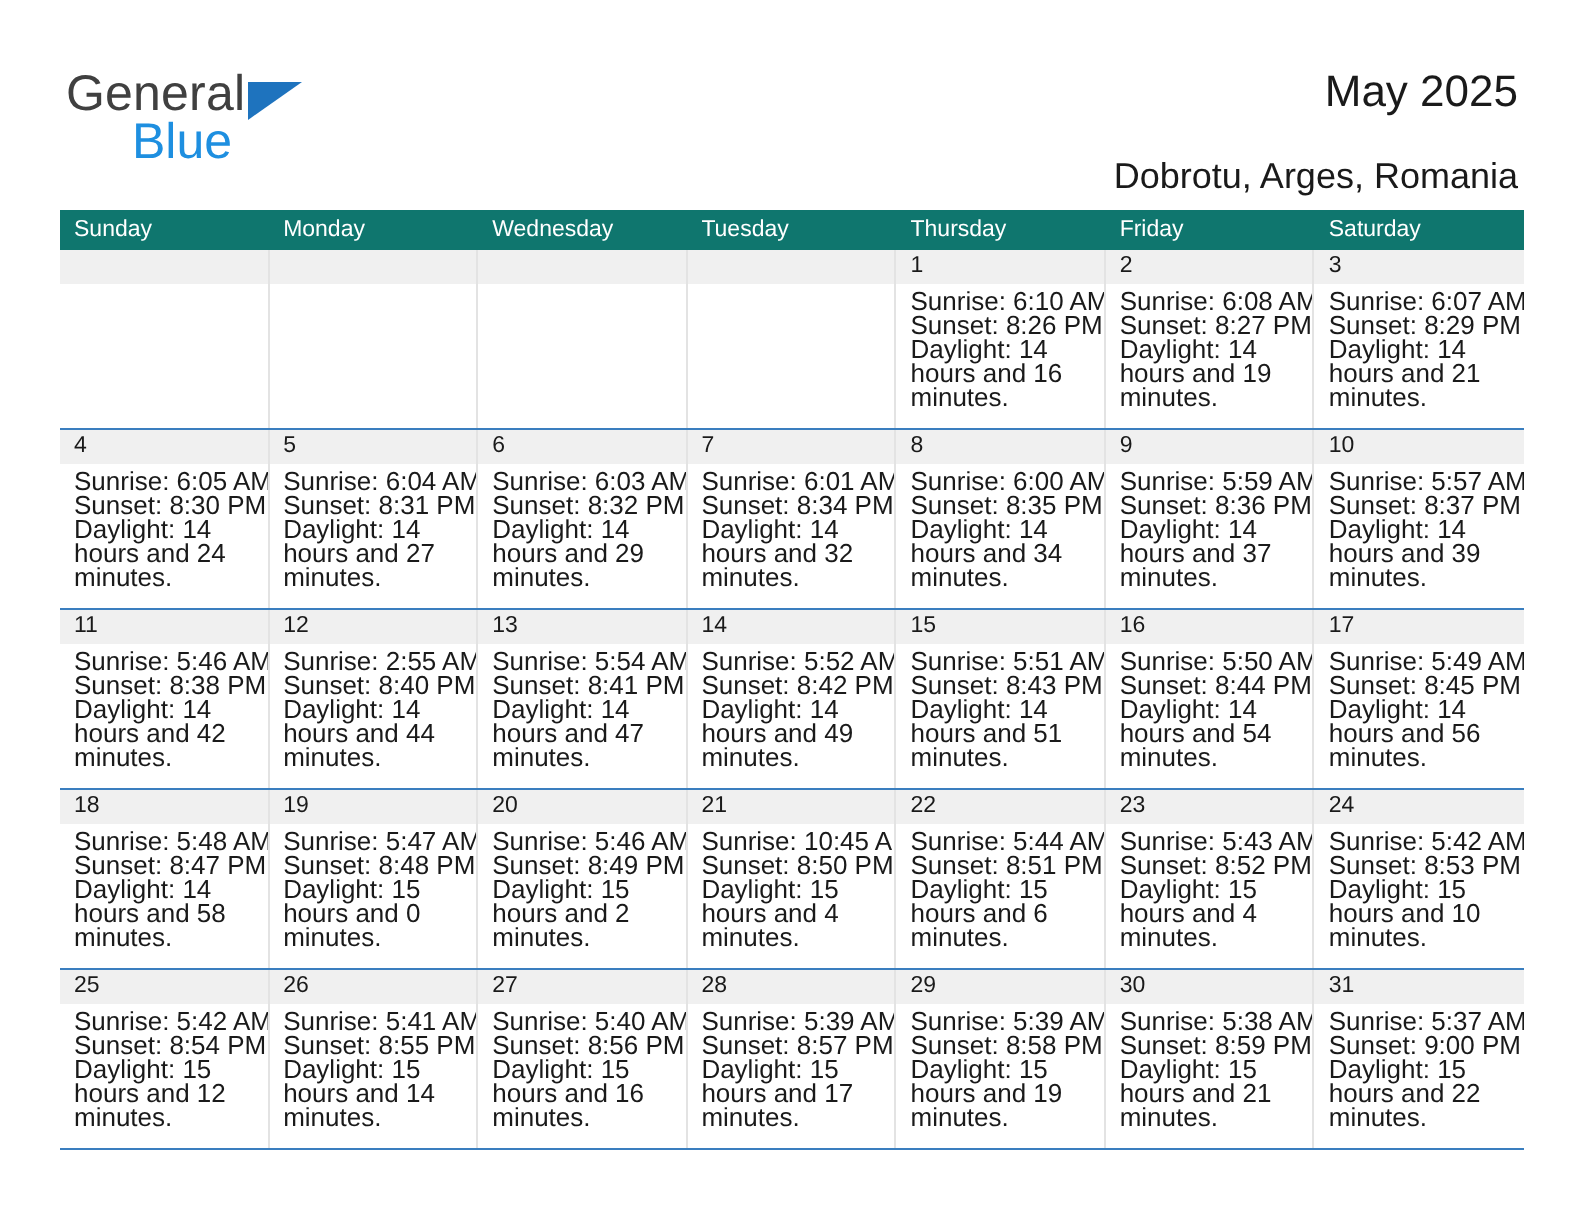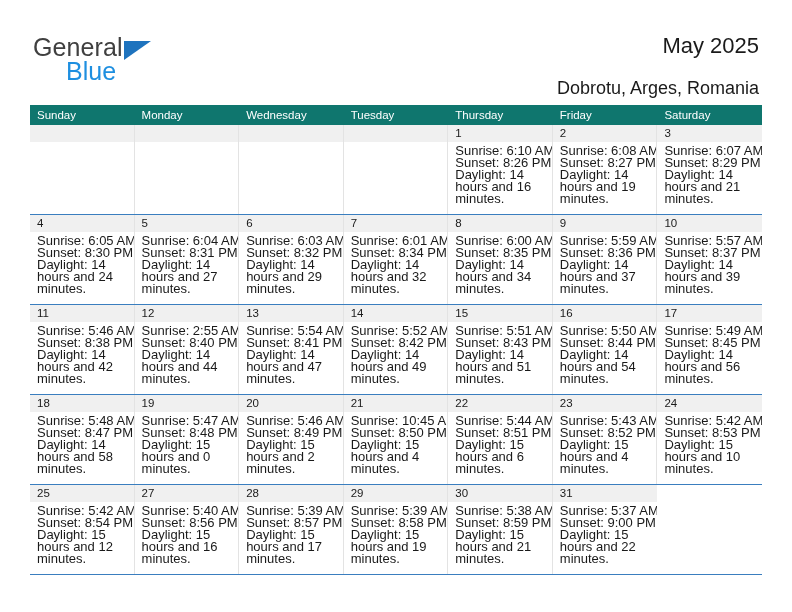--- a/index.html
+++ b/index.html
@@ -391,20 +391,28 @@
         <div class="week">
           <div class="cell">
             <span class="datenum">25</span>
             <div class="info">
               <div>Sunrise: 5:42 AM</div>
               <div>Sunset: 8:54 PM</div>
               <div class="daylight">Daylight: 15 hours and 12 minutes.</div>
             </div>
           </div>
           <div class="cell">
+            <span class="datenum">26</span>
+            <div class="info">
+              <div>Sunrise: 5:41 AM</div>
+              <div>Sunset: 8:55 PM</div>
+              <div class="daylight">Daylight: 15 hours and 14 minutes.</div>
+            </div>
+          </div>
+          <div class="cell">
             <span class="datenum">27</span>
             <div class="info">
               <div>Sunrise: 5:40 AM</div>
               <div>Sunset: 8:56 PM</div>
               <div class="daylight">Daylight: 15 hours and 16 minutes.</div>
             </div>
           </div>
           <div class="cell">
             <span class="datenum">28</span>
             <div class="info">

